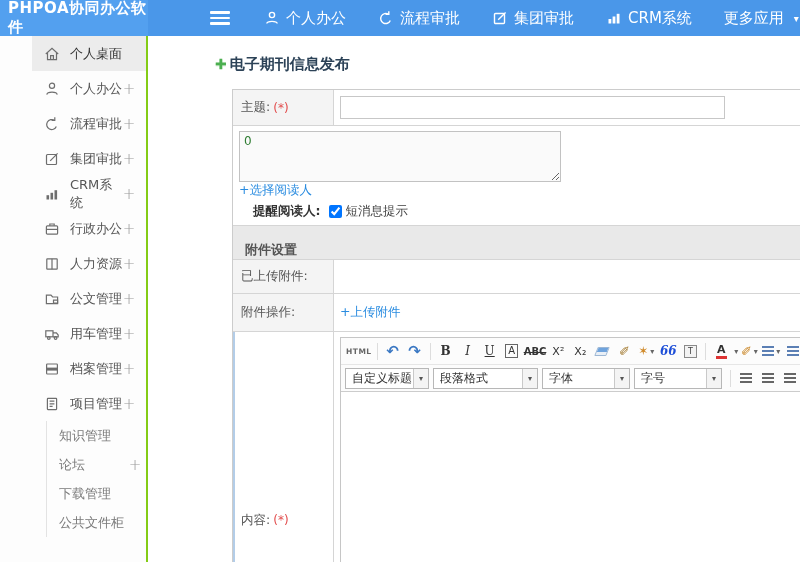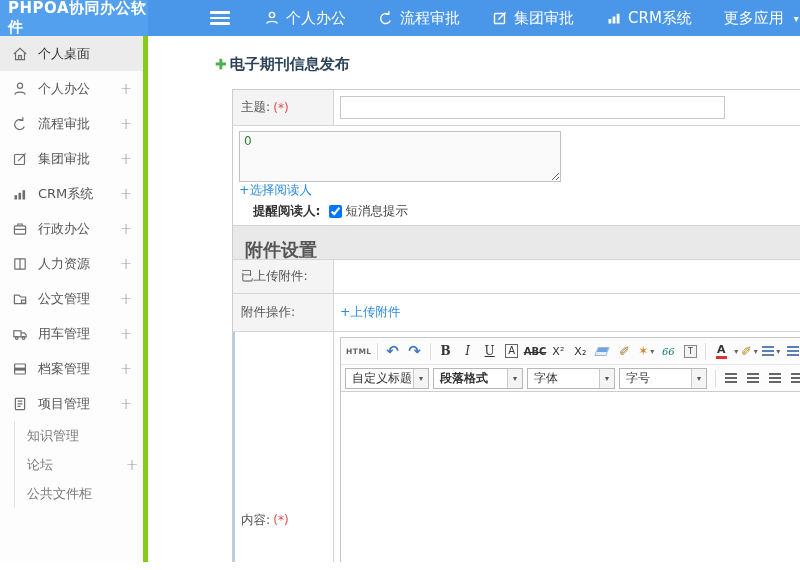--- a/index.html
+++ b/index.html
@@ -17,21 +17,21 @@
   .topnav { display:flex; align-items:center; margin-left:34px; }
   .topnav-item { display:flex; align-items:center; color:#fff; font-size:15px;
     margin-right:32px; cursor:pointer; white-space:nowrap; }
   .topnav-item svg { margin-right:6px; }
   .caret-down { color:#fff; font-size:10px; margin-left:-22px; }
 
   
   .shell { display:flex; height:526px; }
 
   
-  .sidebar { width:148px; background:#fdfdfd; border-right:5px solid #84cc16; flex:none; }
+  .sidebar { width:148px; background:#fdfdfd; border-right:2px solid #84cc16; flex:none;padding-left:32px; }
   .s-item { height:35px; display:flex; align-items:center; padding:0 10px 0 12px;
     color:#555; cursor:pointer; }
   .s-item.active { background:#ececec; color:#333; }
   .s-ico { width:17px; height:17px; margin-right:9px; color:#6e6e6e; flex:none; display:flex; align-items:center; }
   .s-label { flex:1; font-size:13px; }
   .s-exp { color:#999; font-size:15px; font-weight:300; width:14px; text-align:center; }
   .s-sub { border-left:1px solid #e3e3e3; margin-left:14px; }
   .s-subitem { height:29px; display:flex; align-items:center; padding-left:12px;
     color:#7a7a7a; font-size:12.5px; cursor:pointer; }
   .s-subitem .s-exp { margin-right:4px; }
@@ -57,21 +57,21 @@
   .row-readers textarea { width:322px; height:56px; border:1px solid #c2c2c2; background:#fafafa;
     resize:both; color:#2f7d32; font-size:12px; padding:2px 4px;
     font-family:"DejaVu Sans","Liberation Sans",sans-serif; outline:none; }
   .link { color:#2a8ce0; font-size:12.5px; text-decoration:none; cursor:pointer; }
   .readers-link { display:inline-block; width:90px; }
   .readers-hint { margin-top:4px; display:flex; align-items:center; font-size:12.5px; color:#3d3d3d; white-space:nowrap; }
   .hint-bold { font-weight:bold; margin-left:14px; color:#333; }
   .readers-hint input { margin:0 4px 0 8px; width:13px; height:13px; }
   .section-row { height:34px; background:#e9e9e9; display:flex; align-items:center;
     border-bottom:1px solid #d5d5d5; }
-  .section-row span { font-weight:bold; color:#555; font-size:18px; padding-left:12px;margin-top:15px; }
+  .section-row span { font-weight:bold; color:#555; font-size:13px; padding-left:12px;margin-top:15px; }
   .row-uploaded { height:34px; }
   .row-attach-op { height:38px; }
   .row-content .f-label { background:#fff; box-shadow:inset 2px 0 0 #b3cde8;
     align-items:center; }
 
   
   .editor { border:1px solid #c6c6c6; width:489px; }
   .tb { display:flex; align-items:center; padding:2px 4px; background:#fcfcfc;
     white-space:nowrap; overflow:hidden; flex-wrap:nowrap; }
   .tb1 { border-bottom:1px solid #e6e6e6; height:27px; }
@@ -84,38 +84,38 @@
   .b-bold { font-weight:bold; font-family:"DejaVu Serif","Liberation Serif",serif; }
   .b-italic { font-style:italic; font-family:"DejaVu Serif","Liberation Serif",serif; }
   .b-under { text-decoration:underline; font-family:"DejaVu Serif","Liberation Serif",serif; }
   .b-fontbox span { border:1px solid #666; padding:0 2px; font-size:10px; line-height:12px; }
   .b-strike { text-decoration:line-through; font-size:10px; font-weight:bold; }
   .b-supsub { font-size:11px; }
   .b-eraser i { display:block; width:12px; height:9px; transform:skewX(-22deg);
     background:linear-gradient(180deg,#6fa3dd 55%,#e9eff6 55%); border:1px solid #9db7d4; border-radius:1px; }
   .b-broom { color:#a0762a; font-size:13px; }
   .b-wand { color:#d08a2a; font-size:12px; }
-  .b-quote { font-family:"DejaVu Serif","Liberation Serif",serif; font-weight:normal; font-style:italic;
-    font-size:10px; color:#0f766e; }
+  .b-quote { font-family:"DejaVu Serif","Liberation Serif",serif; font-weight:bold; font-style:italic;
+    font-size:12px; color:#1d4ed8; }
   .b-pastet i { display:flex; width:13px; height:13px; border:1px solid #8a8a8a; background:#f3f3f3;
     align-items:center; justify-content:center; font-size:8px; font-style:normal; color:#444; }
   .b-fore { flex-direction:column; }
   .b-fore b { font-size:11px; line-height:11px; font-weight:bold; }
   .b-fore i { display:block; width:11px; height:3px; background:#d33; margin-top:1px; }
   .b-hilite { color:#c8821f; font-size:13px; }
   .mini-caret { font-size:8px; color:#666; margin-left:2px; }
   .i-bars { display:inline-block; width:12px; height:10px;
     background:repeating-linear-gradient(to bottom,#666 0 2px,transparent 2px 4px); }
   .i-bars.blue { background:repeating-linear-gradient(to bottom,#5b7fb4 0 2px,transparent 2px 4px); }
   .tb-select { display:flex; align-items:center; border:1px solid #b7b7b7; background:#fff;
     height:21px; margin-right:4px; font-size:12px; color:#333; cursor:pointer; flex:none; }
   .tb-select .txt { padding:0 4px 0 6px; flex:1; white-space:nowrap; overflow:hidden; }
   .tb-select .dd { width:15px; height:100%; border-left:1px solid #c9c9c9; display:flex;
     align-items:center; justify-content:center; font-size:8px; color:#555; background:#f4f4f4; }
-  .w84{width:84px;} .w90{width:90px;font-weight:bold;} .w88{width:88px;}
+  .w84{width:84px;} .w90{width:105px;} .w88{width:88px;}
   .editor-body { height:310px; background:#fff; }
 </style>
 </head>
 <body>
 
 <div class="topbar">
   <div class="logo">PHPOA协同办公软件</div>
   <div class="hamburger">
       <i></i>
       <i></i>
@@ -277,20 +277,24 @@
       <span class="s-exp">+</span>
     </div>
     <div class="s-sub">
       <div class="s-subitem">
         <span class="s-label">知识管理</span>
         <span class="s-exp"></span>
       </div>
       <div class="s-subitem">
         <span class="s-label">论坛</span>
         <span class="s-exp">+</span>
+      </div>
+      <div class="s-subitem">
+        <span class="s-label">下载管理</span>
+        <span class="s-exp"></span>
       </div>
       <div class="s-subitem">
         <span class="s-label">公共文件柜</span>
         <span class="s-exp"></span>
       </div>
     </div>
   </div>
 
   <div class="main">
     <div class="page-title">

